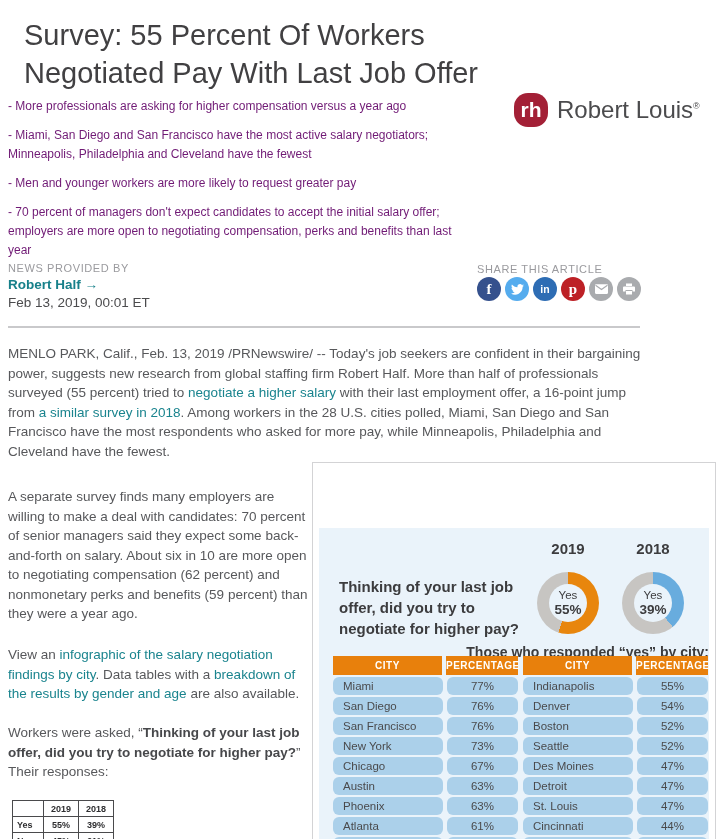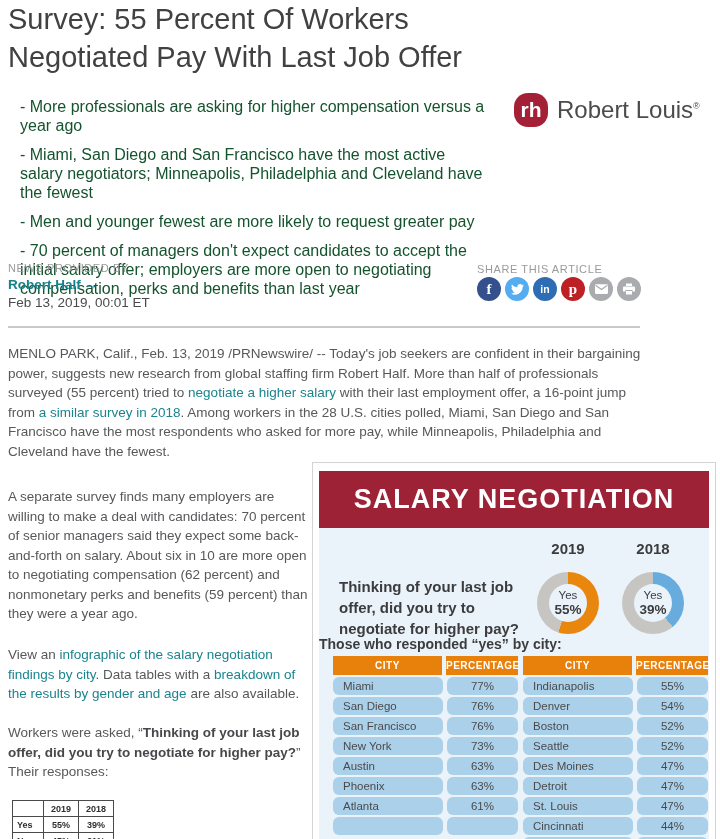--- a/index.html
+++ b/index.html
@@ -1,22 +1,22 @@
 <!DOCTYPE html>
 <html><head>
 <meta charset="utf-8">
 <style>
   html,body{margin:0;padding:0;background:#fff;}
   .page{position:relative;width:720px;height:839px;overflow:hidden;background:#fff;
         font-family:"Liberation Sans",sans-serif;color:#414042;}
 
   
-  .headline{position:absolute;left:8px;top:0;width:468px;margin:0;font-size:29px;line-height:38px;
+  .headline{position:absolute;left:8px;top:0;width:468px;margin:16px;font-size:29px;line-height:38px;
             font-weight:400;color:#414042;}
-  .bullets{position:absolute;left:8px;top:97px;width:470px;font-size:16px;line-height:19px;color:#14532d;margin-left:12px;}
+  .bullets{position:absolute;left:8px;top:97px;width:470px;font-size:12px;line-height:19px;color:#701a75;}
   .bullet{margin-bottom:10px;}
 
   
   .logo{position:absolute;left:514px;top:93px;display:flex;align-items:center;}
   .logo-mark{width:34px;height:34px;background:#A32036;color:#fff;border-radius:14px;
              display:flex;align-items:center;justify-content:center;font-size:21px;font-weight:bold;}
   .logo-name{font-size:24px;color:#4b4b4d;margin-left:9px;}
   .logo-name sup{font-size:9px;}
 
   
@@ -62,21 +62,21 @@
   .ig-content{position:absolute;left:6px;top:65px;width:390px;height:320px;background:#EAF3FA;}
   .ig-q{position:absolute;left:20px;top:48px;width:205px;font-weight:bold;font-size:15px;
         line-height:21px;color:#3c3c3e;}
   .yr{position:absolute;top:12px;width:62px;text-align:center;font-weight:bold;font-size:15px;color:#3c3c3e;}
   .yr.y1{left:218px;} .yr.y2{left:303px;}
   .donut{position:absolute;top:44px;width:62px;height:62px;border-radius:50%;}
   .donut.d1{left:218px;} .donut.d2{left:303px;}
   .hole{position:absolute;inset:12px;border-radius:50%;background:#EAF3FA;display:flex;flex-direction:column;
         align-items:center;justify-content:center;font-size:11.5px;color:#3c3c3e;line-height:1.15;}
   .hole b{font-size:13.5px;}
-  .ig-sub{position:absolute;left:0;top:108px;width:100%;text-align:left;font-weight:bold;
+  .ig-sub{position:absolute;left:0;top:116px;width:100%;text-align:right;font-weight:bold;
           font-size:14px;color:#3c3c3e;}
   .ctable{position:absolute;top:128px;width:185px;}
   .ctable.t1{left:14px;} .ctable.t2{left:204px;}
   .crow{display:flex;gap:4px;margin-bottom:2px;}
   .crow span{display:block;}
   .chead span{background:#E8800C;color:#fff;font-weight:bold;font-size:10px;letter-spacing:.5px;
               height:19px;line-height:19px;text-align:center;}
   .cdata span{background:#ABD0EA;color:#4a4a4c;font-size:11.5px;height:18px;line-height:18px;border-radius:6px;}
   .ccity{width:111px;} .cpct{width:72px;}
   .cdata .ccity{padding-left:10px;box-sizing:border-box;}
@@ -85,21 +85,21 @@
 </head>
 <body>
 
 <div class="page">
 
   <h1 class="headline">Survey: 55 Percent Of Workers Negotiated Pay With Last Job Offer</h1>
 
   <div class="bullets">
     <div class="bullet">- More professionals are asking for higher compensation versus a year ago</div>
     <div class="bullet">- Miami, San Diego and San Francisco have the most active salary negotiators; Minneapolis, Philadelphia and Cleveland have the fewest</div>
-    <div class="bullet">- Men and younger fewest are more likely to request greater pay</div>
+    <div class="bullet">- Men and younger workers are more likely to request greater pay</div>
     <div class="bullet">- 70 percent of managers don't expect candidates to accept the initial salary offer; employers are more open to negotiating compensation, perks and benefits than last year</div>
   </div>
 
   <div class="logo">
     <span class="logo-mark" style="background: rgb(163, 32, 54);">rh</span>
     <span class="logo-name"><span>Robert Louis</span><sup>®</sup></span>
   </div>
 
   <div class="kicker provided-label">NEWS PROVIDED BY</div>
   <a class="source-link">Robert Half →</a>
@@ -160,23 +160,20 @@
     </tr>
     <tr>
       <td class="rl">No</td>
       <td class="vc">45%</td>
       <td class="vc">61%</td>
     </tr>
   </tbody>
     </table>
 
   <div class="card">
-    <div class="banner" style="background: rgb(157, 34, 54);">
-      <span class="banner-title">SALARY NEGOTIATION</span>
-    </div>
     <div class="fold"></div>
     <div class="ig-content">
       <div class="ig-q">Thinking of your last job offer, did you try to negotiate for higher pay?</div>
       <div class="yr y1">2019</div>
       <div class="yr y2">2018</div>
       <div class="donut d1" style="background: conic-gradient(rgb(232, 134, 13) 0deg, rgb(232, 134, 13) 55%, rgb(199, 197, 194) 55%, rgb(199, 197, 194) 100%);">
         <div class="hole">
           <span>Yes</span>
           <b>55%</b>
         </div>
@@ -204,20 +201,24 @@
           </div>
         <div class="crow cdata">
             <span class="ccity">San Francisco</span>
             <span class="cpct">76%</span>
           </div>
         <div class="crow cdata">
             <span class="ccity">New York</span>
             <span class="cpct">73%</span>
           </div>
         <div class="crow cdata">
+            <span class="ccity">Chicago</span>
+            <span class="cpct">67%</span>
+          </div>
+        <div class="crow cdata">
             <span class="ccity">Austin</span>
             <span class="cpct">63%</span>
           </div>
         <div class="crow cdata">
             <span class="ccity">Phoenix</span>
             <span class="cpct">63%</span>
           </div>
         <div class="crow cdata">
             <span class="ccity">Atlanta</span>
             <span class="cpct">61%</span>

